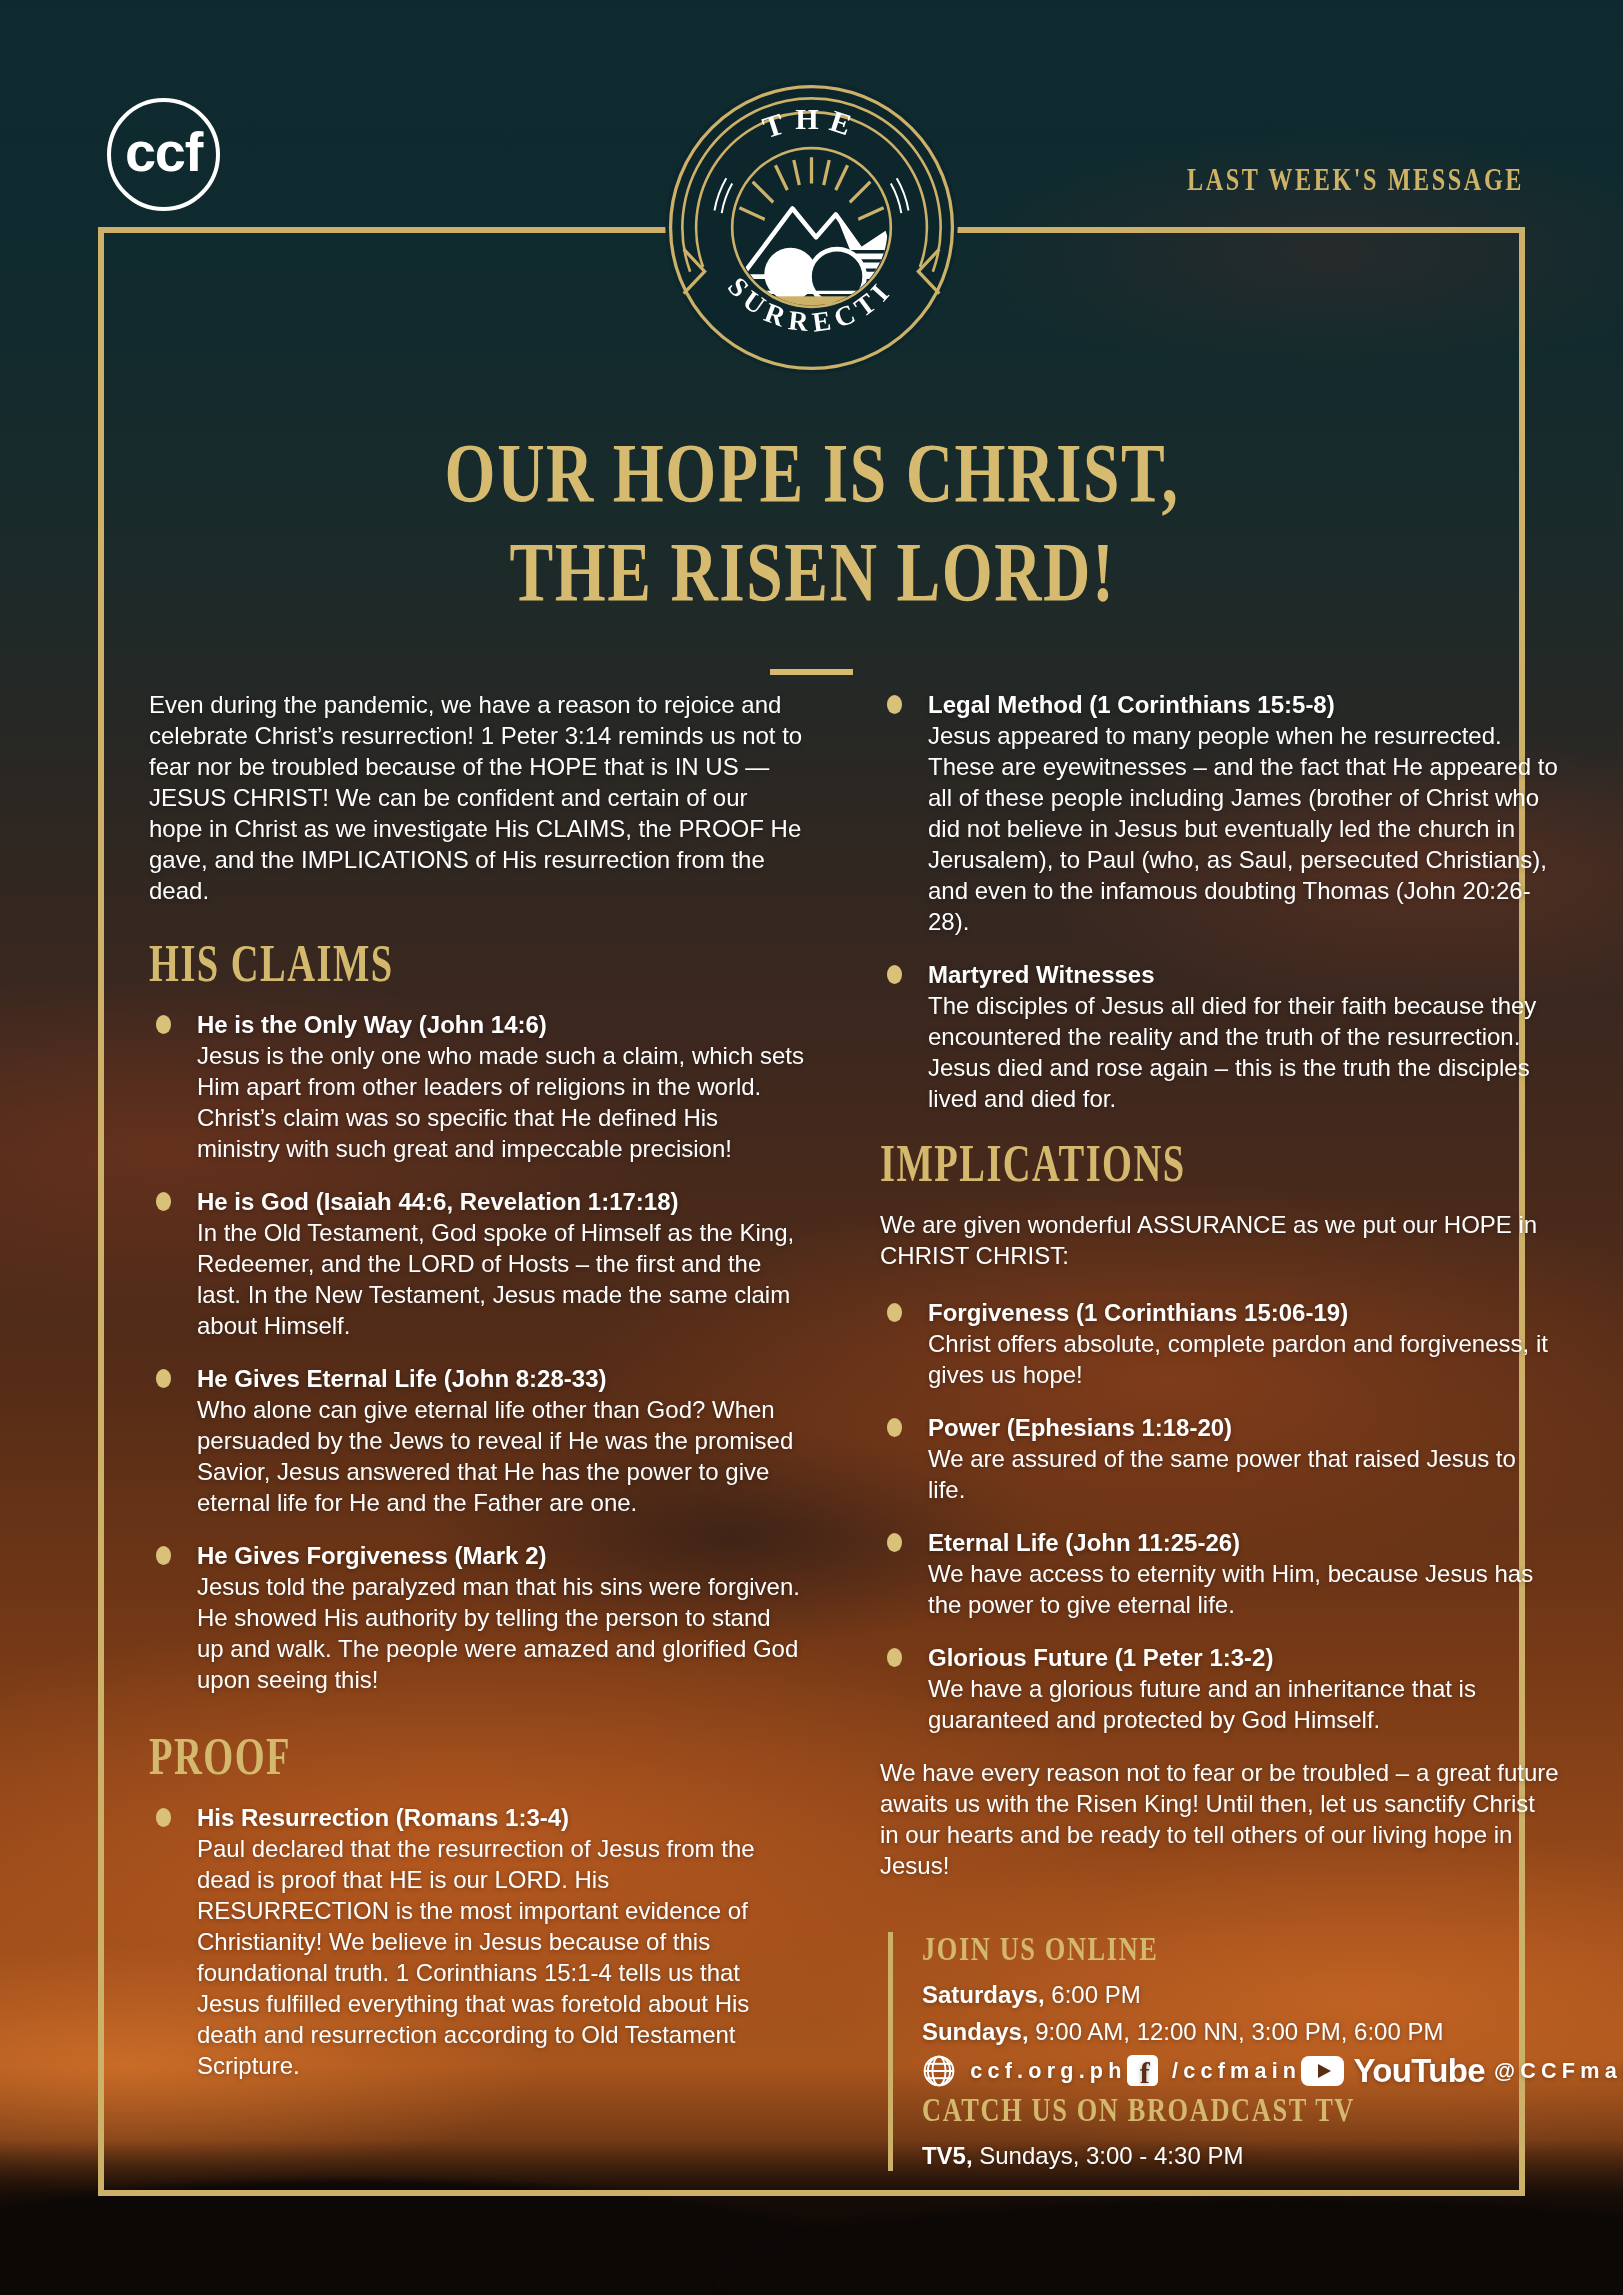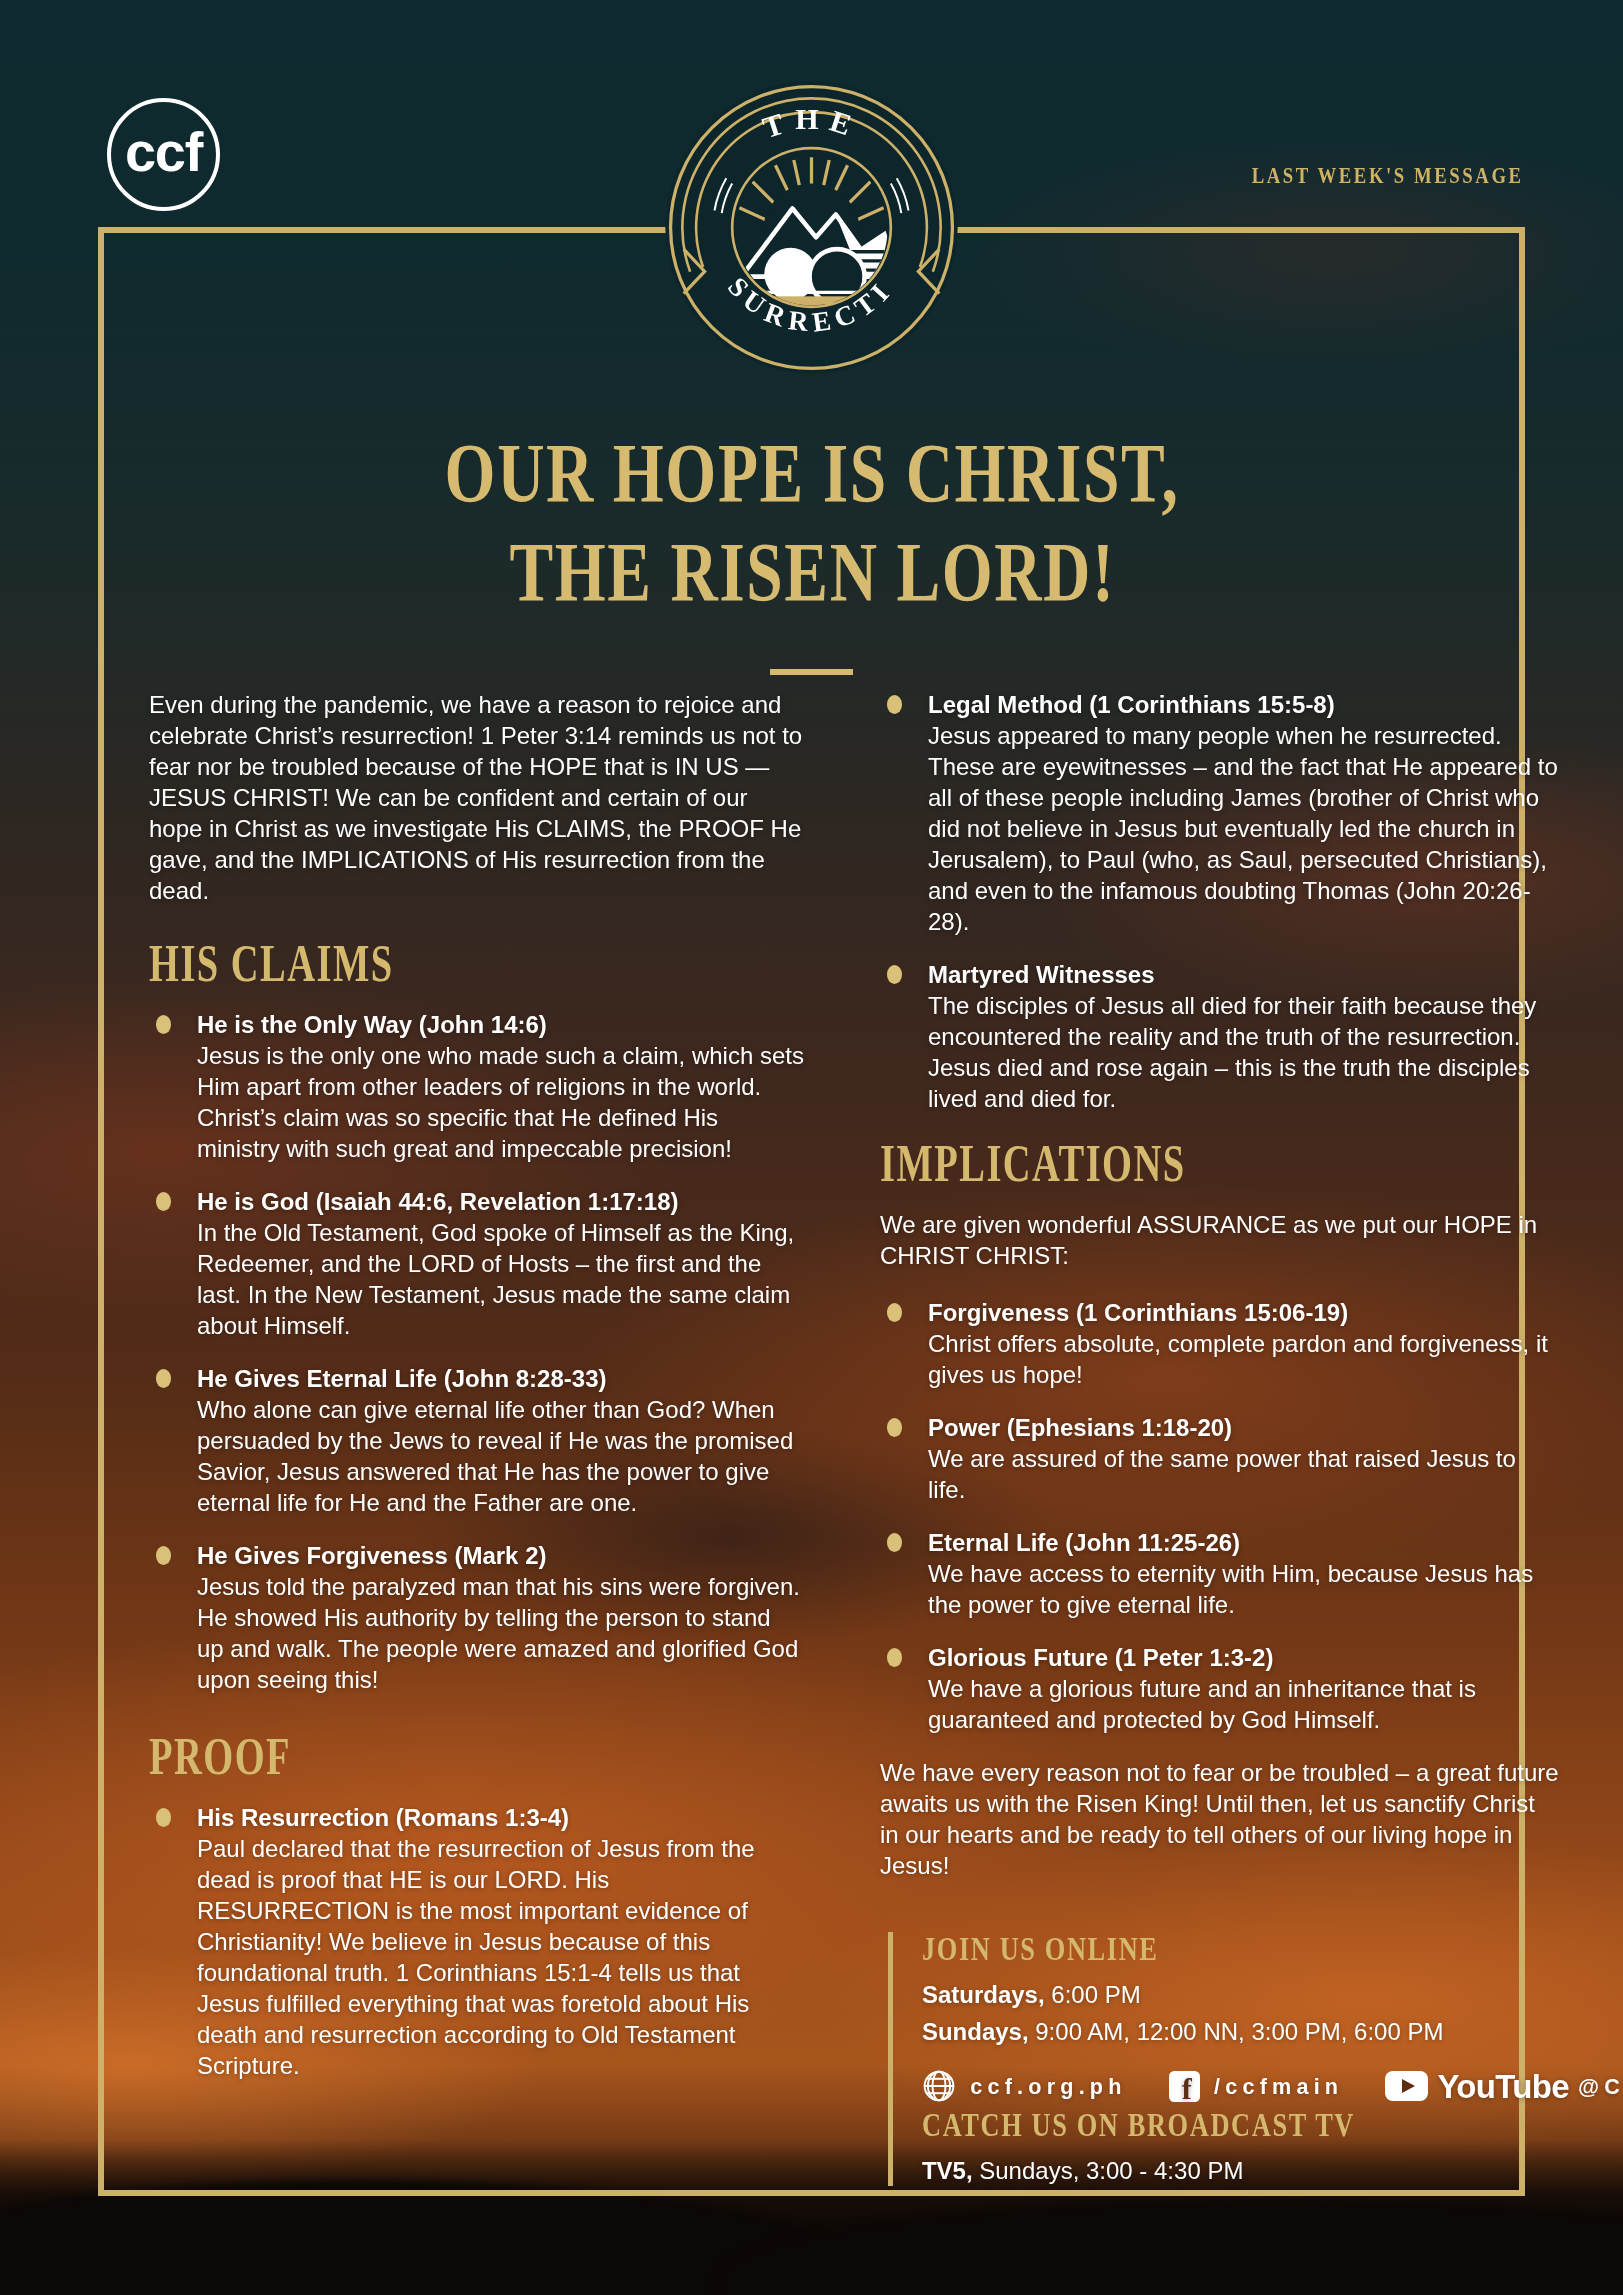--- a/index.html
+++ b/index.html
@@ -19,21 +19,21 @@
     background:linear-gradient(180deg,rgba(18,11,7,0) 0%,rgba(14,9,6,0.85) 35%,#0b0706 75%);}
   .mountain{position:absolute;background:#0c0806;border-radius:50% 50% 0 0;filter:blur(3.9px);}
   .m1{left:-131px;top:2180px;width:982px;height:170px;}
   .m2{left:720px;top:2199px;width:1113px;height:157px;}
 
   .frame{position:absolute;left:98px;top:227px;width:1427px;height:1969px;border:6.5px solid #cdb169;box-sizing:border-box;}
 
   .logo{position:absolute;left:107px;top:98px;width:113px;height:113px;border:4.6px solid #ffffff;border-radius:50%;box-sizing:border-box;display:flex;align-items:center;justify-content:center;}
   .logo span{color:#fff;font-weight:bold;font-size:56px;letter-spacing:-1.3px;transform:translateY(-2.6px);}
 
-  .eyebrow{position:absolute;top:162px;right:100px;color:#cfb266;font-family:"Liberation Serif",serif;font-weight:700;font-size:24px;letter-spacing:3.3px;white-space:nowrap;}
+  .eyebrow{position:absolute;top:162px;right:100px;color:#cfb266;font-family:"Liberation Serif",serif;font-weight:700;font-size:31px;letter-spacing:3.3px;white-space:nowrap;}
   .cond-r{display:inline-block;transform:scaleX(0.78);transform-origin:right center;white-space:nowrap;}
   .cond-l{display:inline-block;transform:scaleX(0.74);transform-origin:left bottom;white-space:nowrap;}
   .cond-c{display:inline-block;transform:scaleX(0.78);transform-origin:center bottom;white-space:nowrap;}
 
   .badge{position:absolute;left:664px;top:80px;width:295px;height:295px;}
 
   .title{position:absolute;left:0;top:424px;width:100%;text-align:center;color:#d5ba70;font-family:"Liberation Serif",serif;font-weight:700;font-size:84px;line-height:99px;letter-spacing:2px;}
   .divider{position:absolute;left:770px;top:669px;width:83px;height:5.9px;background:#d5ba70;}
 
   .col{position:absolute;top:689px;color:#ffffff;font-size:24px;line-height:31px;text-shadow:0 1.3px 5.2px rgba(0,0,0,0.35);}
@@ -44,21 +44,21 @@
   .mt-sec{margin-top:34px;}
   .item{position:relative;padding-left:48px;margin-bottom:22px;}
   .item .dot{position:absolute;left:6.5px;top:5.9px;width:15.7px;height:19.6px;border-radius:50%;background:#d9c17a;}
   .item b{display:block;}
   .imp-intro{margin:3.9px 0 26px 0;}
   .closing{margin:5.2px 0 0 0;}
 
   .footer-block{margin-top:51px;margin-left:7.9px;border-left:5.9px solid #cdb169;padding-left:29px;}
   .footer-block h3{margin:0 0 11.8px 0;color:#d3b86e;font-family:"Liberation Serif",serif;font-weight:700;font-size:33px;line-height:35px;letter-spacing:2px;text-shadow:none;}
   .sched{margin:0 0 6.5px 0;}
-  .links{display:flex;align-items:center;gap:42px;margin-top:22px;margin-bottom:5.2px;}
+  .links{display:flex;align-items:center;margin-top:6px;margin-bottom:5.2px;}
   .link{display:flex;align-items:center;gap:14.4px;}
   .link .lbl{font-size:21.6px;letter-spacing:5.2px;font-weight:bold;}
   .fb{width:31px;height:31px;background:#ffffff;border-radius:5.2px;display:flex;align-items:flex-end;justify-content:center;overflow:hidden;}
   .fb span{font-family:"Liberation Serif",serif;font-weight:700;font-size:30px;color:#5a2d14;line-height:26px;transform:translateX(2.6px);}
   .yt{display:flex;align-items:center;gap:9.2px;}
   .yt-badge{width:43px;height:30px;background:#ffffff;border-radius:7.9px;display:flex;align-items:center;justify-content:center;}
   .yt-badge::after{content:"";display:block;width:0;height:0;border-left:13px solid #5a2d14;border-top:7.9px solid transparent;border-bottom:7.9px solid transparent;margin-left:2.6px;}
   .yt-word{font-size:33px;font-weight:bold;letter-spacing:-0.7px;}
   .bc{margin-top:31px;}
 </style>

